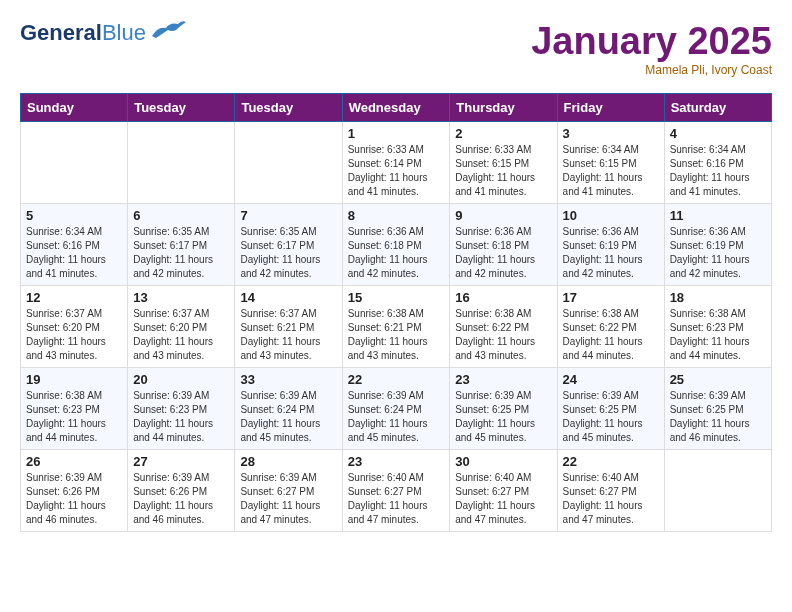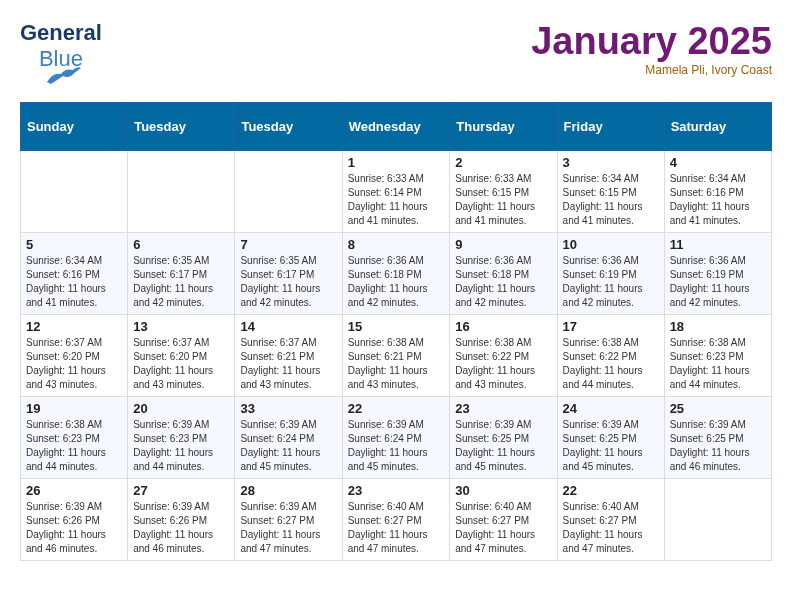--- a/index.html
+++ b/index.html
@@ -18,24 +18,24 @@
     }
     .title-block {
       text-align: right;
     }
     .calendar {
       width: 100%;
       border-collapse: collapse;
       border: 1px solid #ccc;
     }
     .calendar th {
-      background: #0369a1;
+      background: #701a75;
       color: #fff;
       text-align: left;
-      padding: 16px 6px;
+      padding: 6px 6px;
       font-size: 13px;
       border: 1px solid #2060a0;
     }
     .calendar td {
       vertical-align: top;
       border: 1px solid #ddd;
       padding: 4px 5px;
       width: 108px;
       min-height: 80px;
       background: #fff;
@@ -66,21 +66,21 @@
       margin-left: 4px;
       margin-top: -8px;
     }
   </style>
 </head>
 <body>
 
 <div class="header">
   <div class="logo-wrapper">
     <div>
-      <div style="display:flex; align-items:center;flex-direction:column;">
+      <div style="display:flex; align-items:center;">
         <span style="font-size:22px;font-weight:bold;color:#1a3a6b;">General</span>
         <span style="font-size:22px;font-weight:normal;color:#3a82c4;">Blue</span>
         <svg class="bird-svg" width="36" height="22" viewBox="0 0 36 22">
           <path d="M2 18 Q8 8 16 10 Q20 4 28 6 Q32 2 36 4 Q30 8 26 12 Q22 14 18 12 Q12 16 6 20 Z" fill="#3a82c4"></path>
         </svg>
       </div>
     </div>
   </div>
   <div class="title-block">
     <div style="font-size:38px;font-weight:bold;color:#701a75;">January 2025</div>

